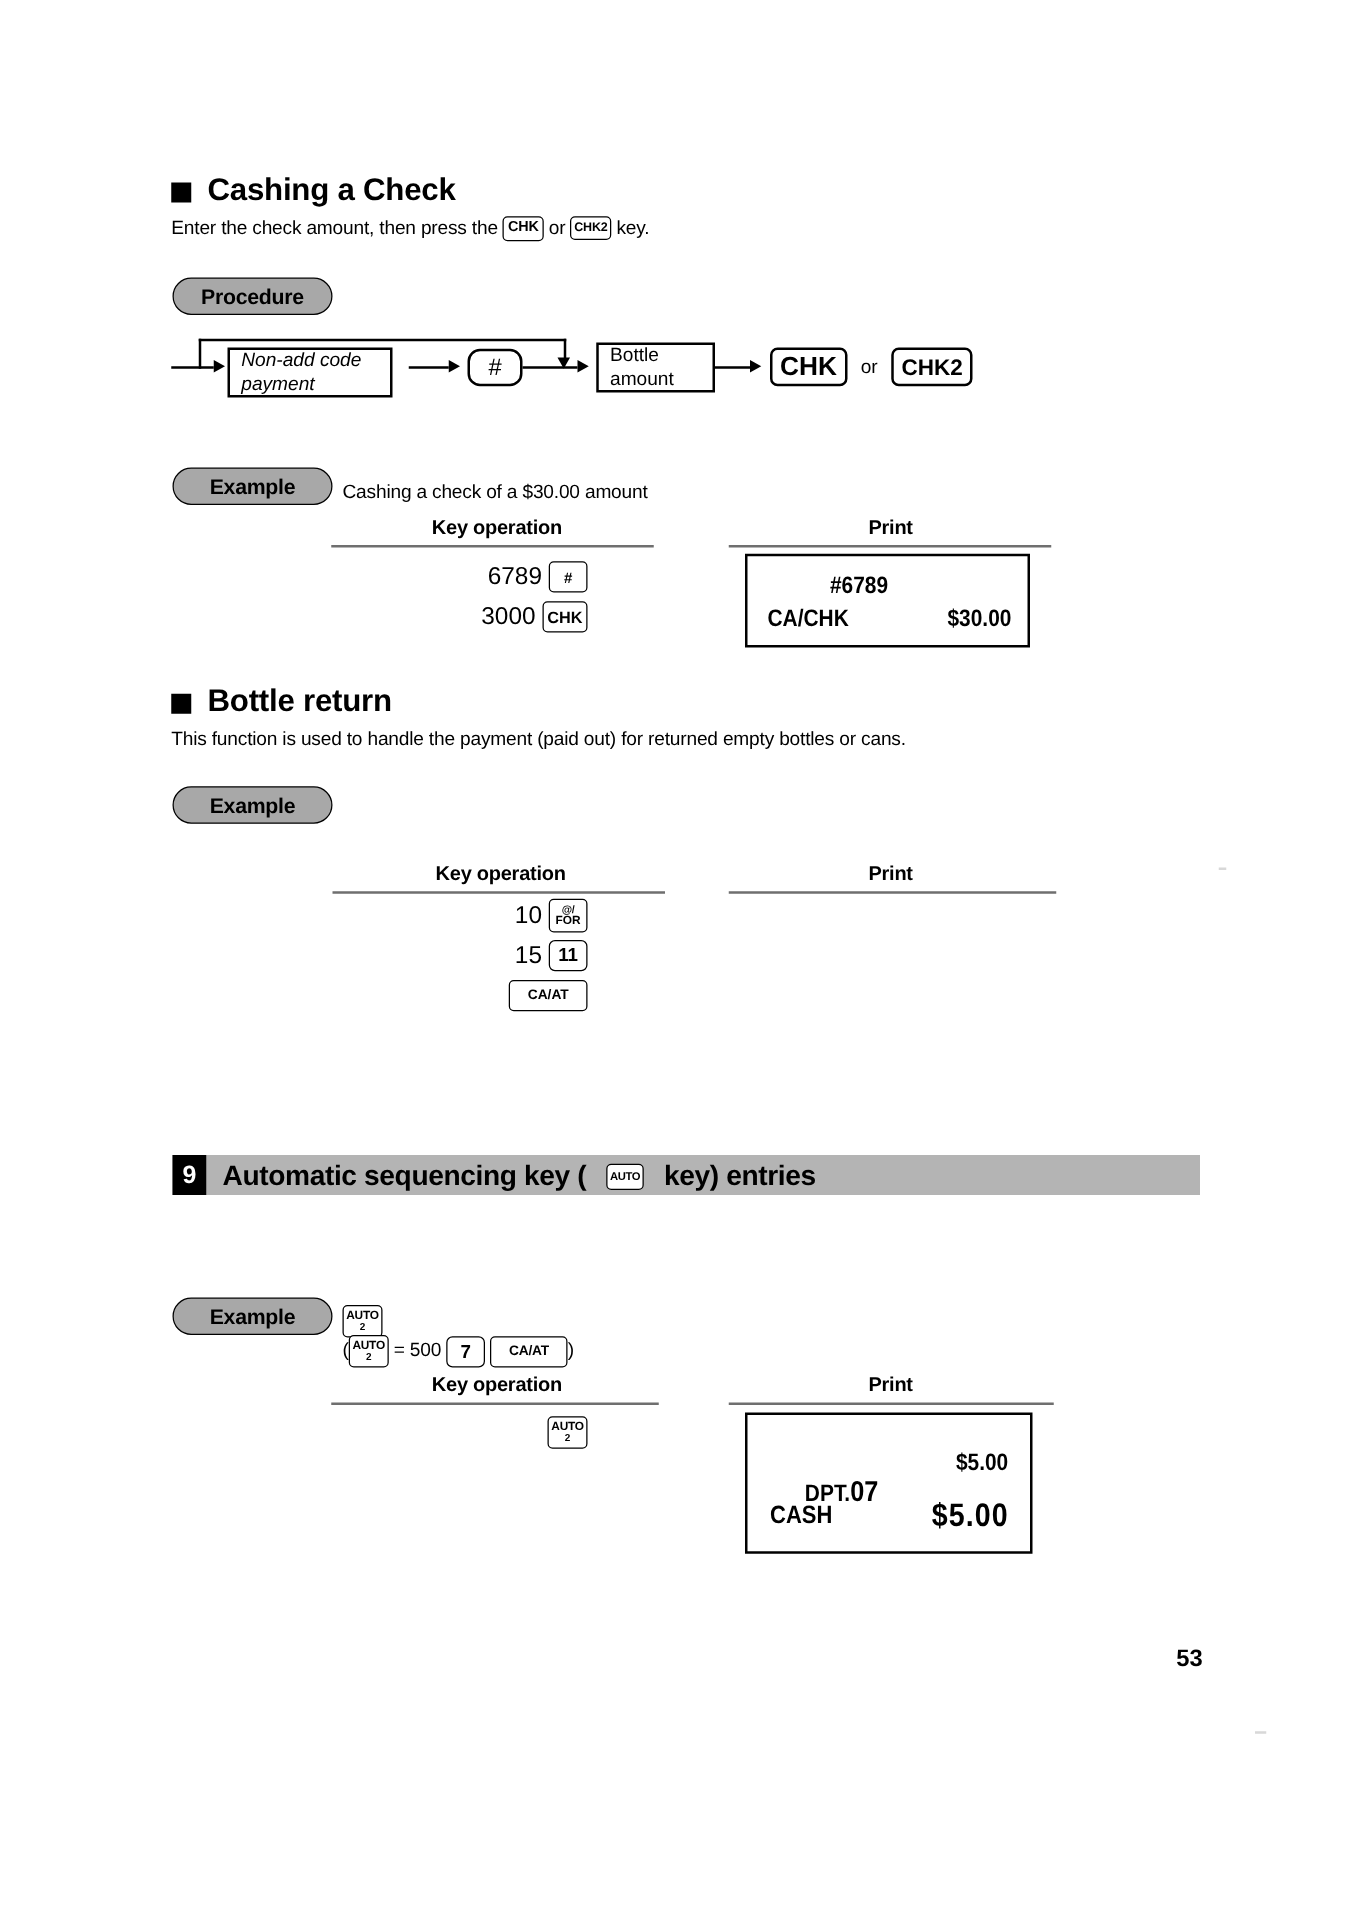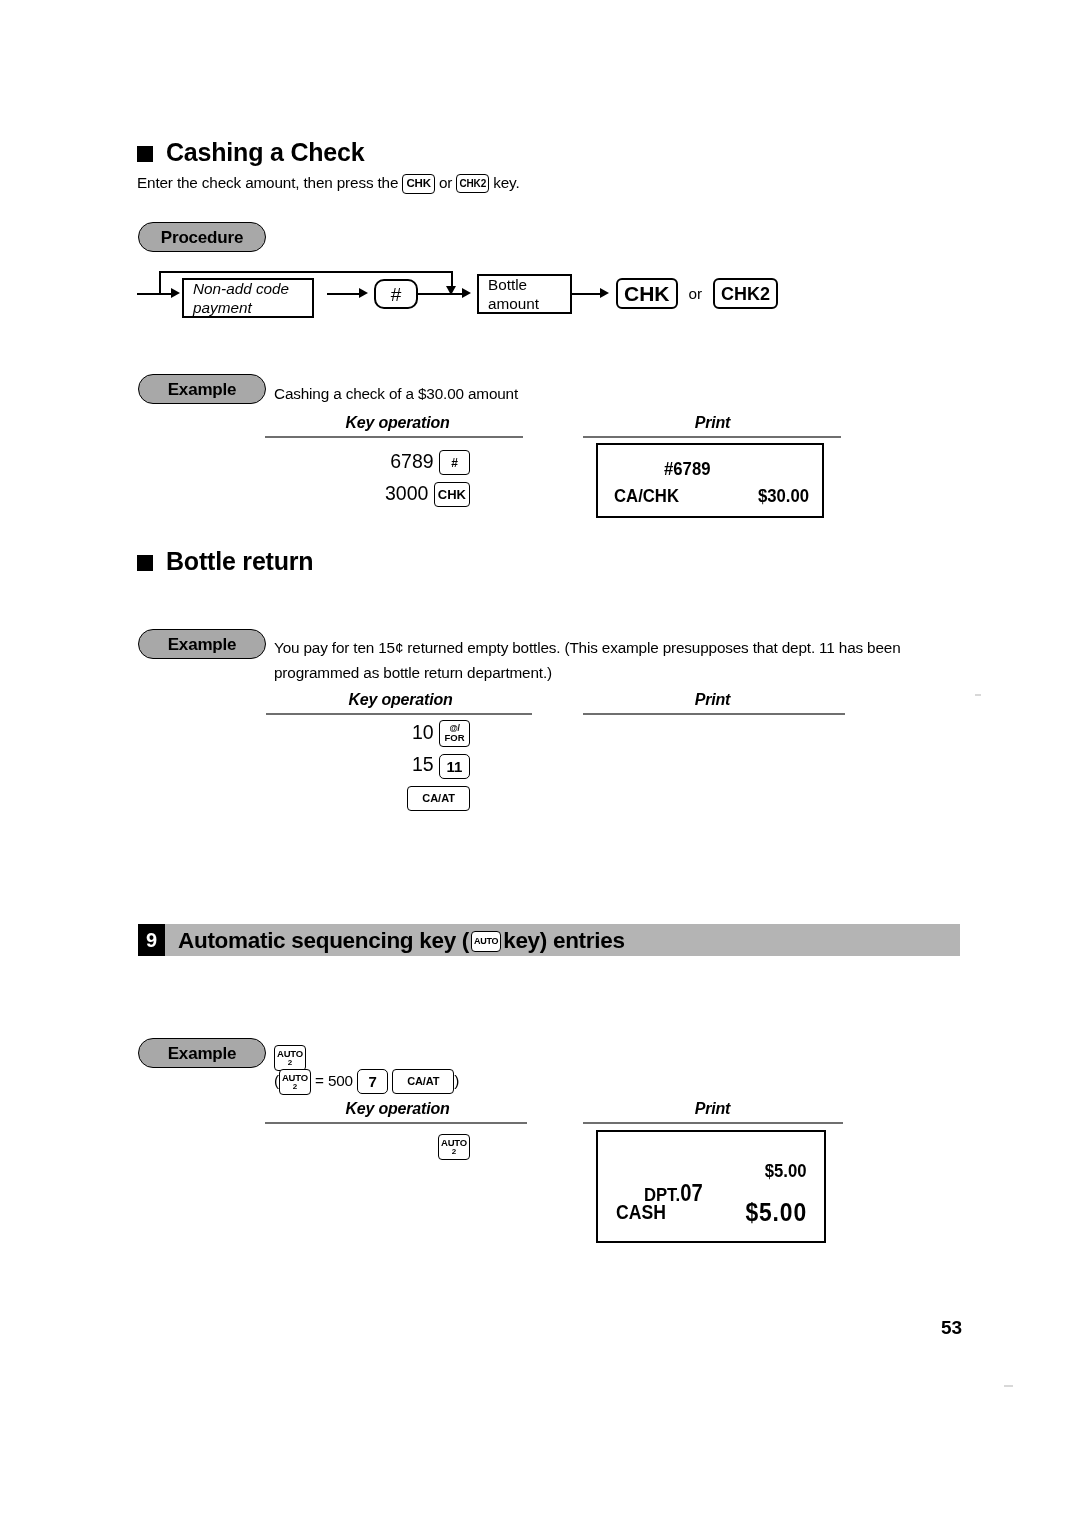--- a/index.html
+++ b/index.html
@@ -122,21 +122,20 @@
     border-top: 9px solid #000;
   }
 
   
   .colhead {
     position: absolute;
     font-size: 16px;
     font-weight: bold;
     text-align: center;
     letter-spacing: -0.2px;
-    font-style: italic;
   }
   .colrule {
     position: absolute;
     height: 2.2px;
     background: #6f6f6f;
   }
 
   
   .keyops {
     position: absolute;
@@ -182,21 +181,21 @@
     justify-content: center;
     font-size: 20px;
   }
   .banner-title {
     position: absolute;
     font-size: 22.5px;
     font-weight: bold;
     letter-spacing: -0.3px;
     display: flex;
     align-items: center;
-    gap: 2px;
+    gap: 16px;
     white-space: nowrap;
   }
 
   .pagenum {
     position: absolute;
     font-size: 19px;
     font-weight: bold;
   }
 
   .spot { position: absolute; background: #d8d8d8; }
@@ -301,26 +300,23 @@
     <div class="rline" style="left:66px; top:13px; font-size:19px;">#6789</div>
     <div class="rline" style="left:16px; top:40px; font-size:19px;">CA/CHK</div>
     <div class="rline rt" style="right:13px; top:40px; font-size:19px;">$30.00</div>
   </div>
 
   <div class="sec-head" style="left:137px; top:547px;">
     <span class="sq-bullet"></span>
     <span>Bottle return</span>
   </div>
 
+  <div class="para" style="left:137px; top:579px; width:830px;">This function is used to handle the payment (paid out) for returned empty bottles or cans.</div>
 
   <div class="pill" style="left:138px; top:629px; width:126px; height:28px;">Example</div>
-  <div class="para" style="left:274px; top:635px; width:670px;">
-    <span>You pay for ten 15¢ returned empty bottles. (This example presupposes that dept. 11 has</span>
-    <span>been programmed as bottle return department.)</span>
-  </div>
 
   <div class="colhead" style="left:273px; top:691px; width:255px;">Key operation</div>
   <div class="colrule" style="left:266px; top:713px; width:266px;"></div>
 
   <div class="colhead" style="left:585px; top:691px; width:255px;">Print</div>
   <div class="colrule" style="left:583px; top:713px; width:262px;"></div>
 
   <div class="keyops" style="left:340px; top:717px; width:130px;">
     <span class="row">
       <span>10</span>

